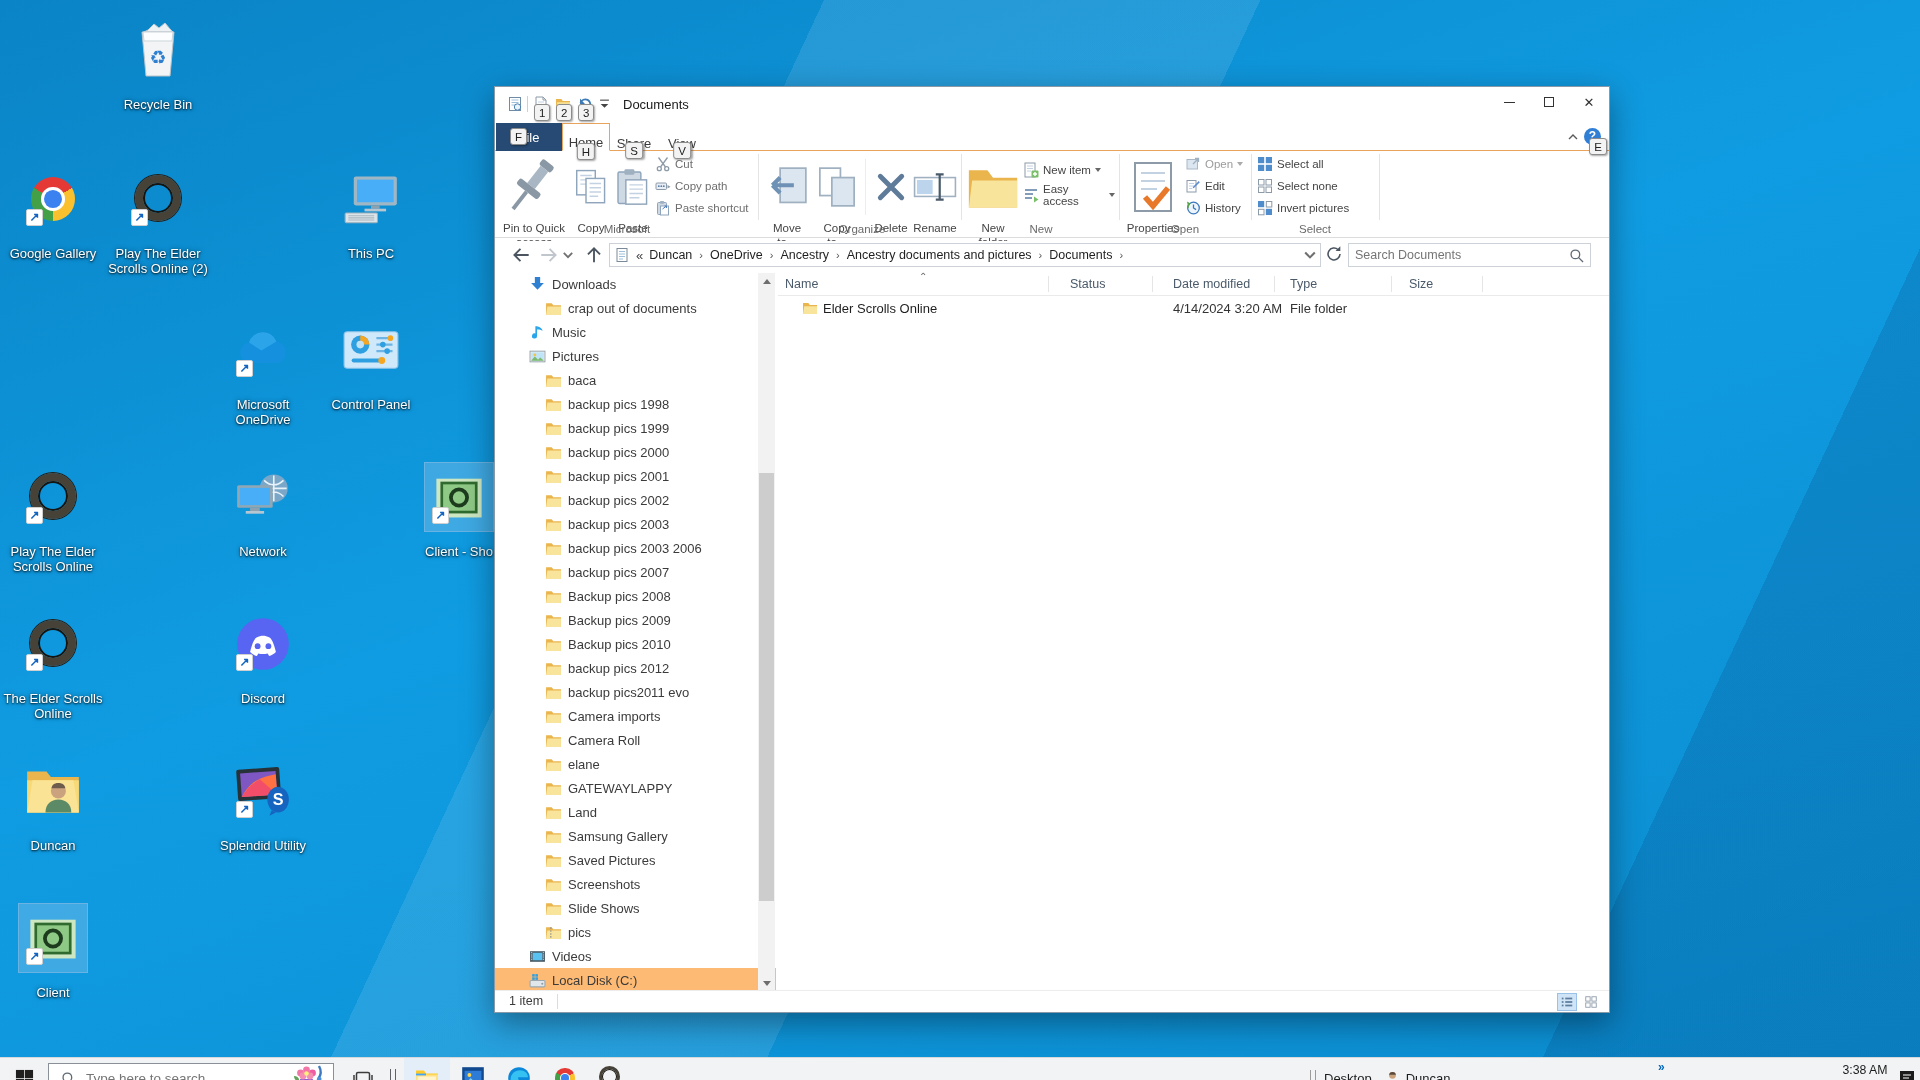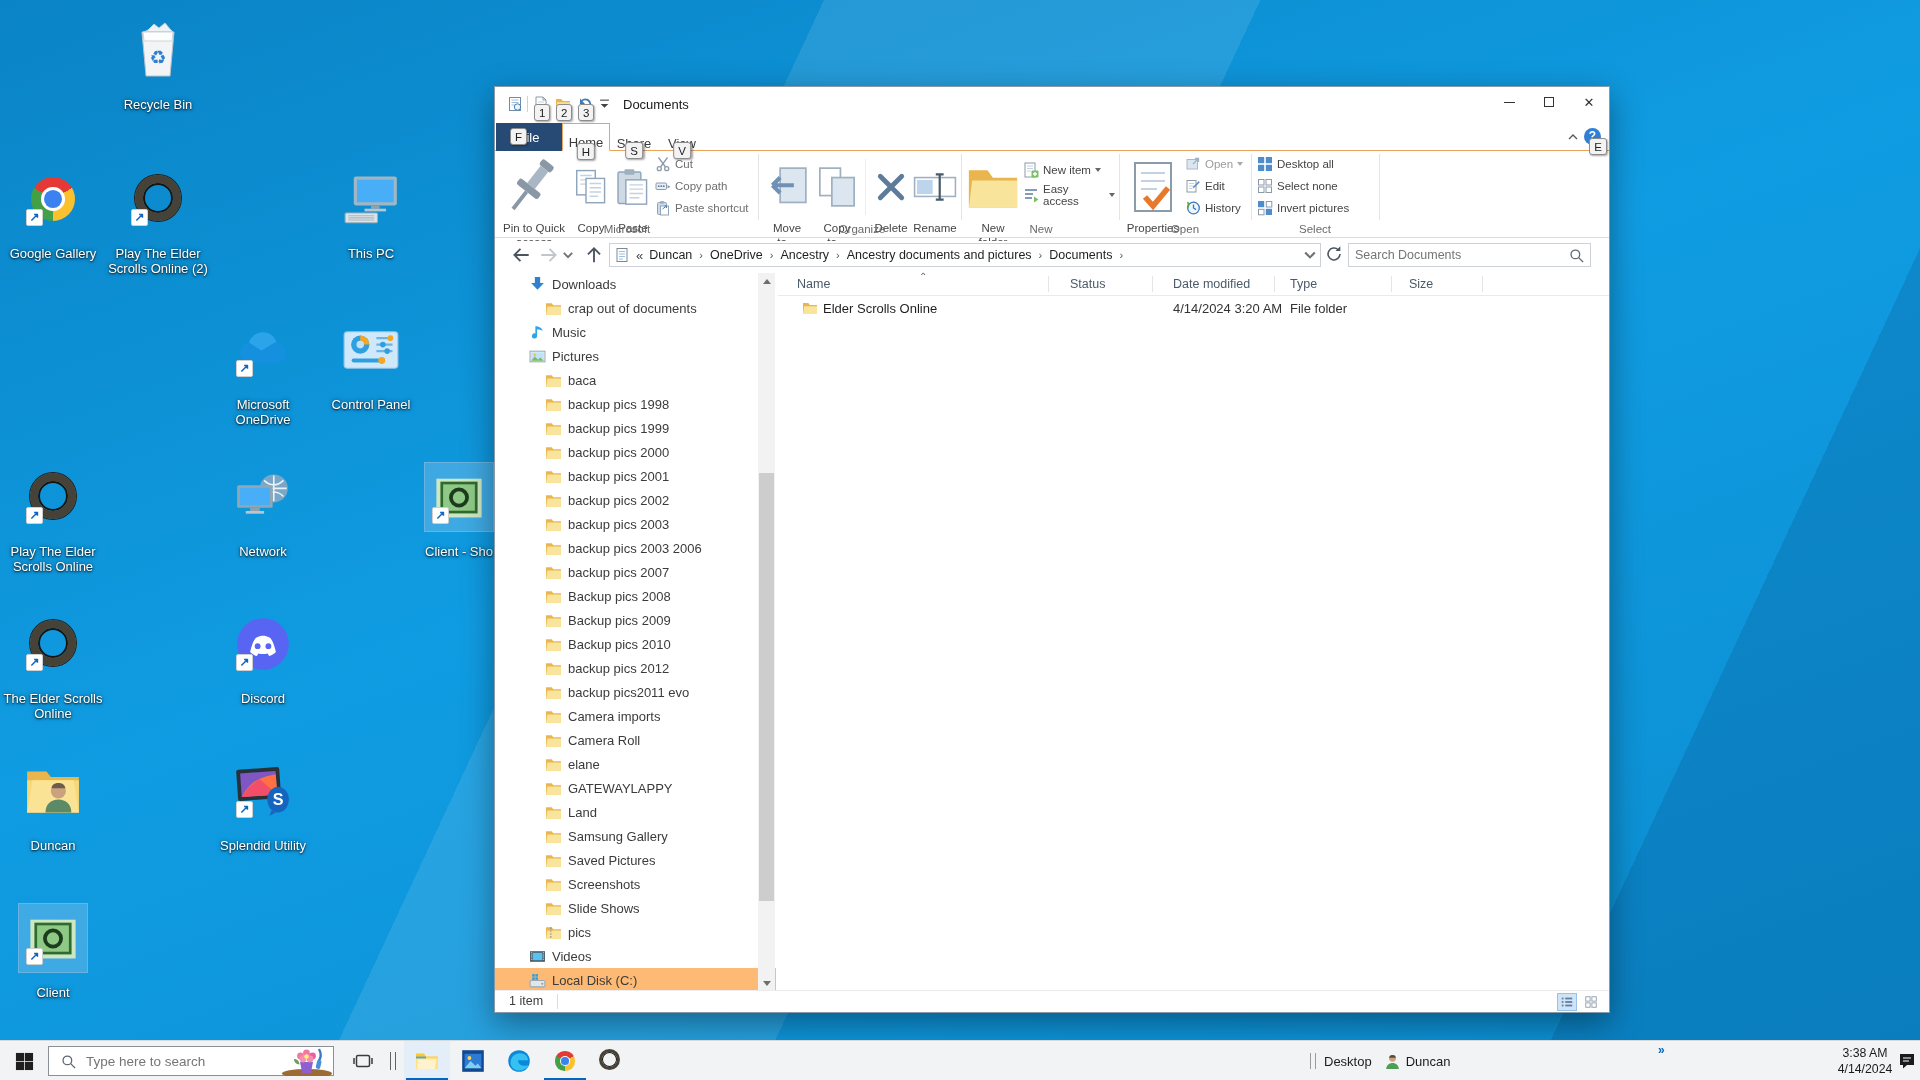--- a/index.html
+++ b/index.html
@@ -117,21 +117,21 @@
 
   .sbar{position:absolute;left:0;bottom:0;right:0;height:22px;background:#fff;border-top:1px solid #ececec;
     font-size:12.5px;color:#3b3b3b;}
   .sbar .cnt{position:absolute;left:14px;top:3px;}
   .sbar .sdiv{position:absolute;left:62px;top:3px;width:1px;height:15px;background:#dcdcdc;}
   .views{position:absolute;right:8px;top:2px;display:flex;gap:4px;}
   .vbtn{width:20px;height:18px;padding:1px;border:1px solid transparent;}
   .vbtn.on{background:#cfe4f7;border-color:#9ac1e8;}
 
   
-  .taskbar{position:absolute;left:0;right:0;bottom:0;height:40px;background:#f1f3f4;border-top:1px solid #d5d9dc;z-index:50;padding-left:24px;}
+  .taskbar{position:absolute;left:0;right:0;bottom:0;height:23px;background:#f1f3f4;border-top:1px solid #d5d9dc;z-index:50;padding-left:24px;}
   .tb-start{position:absolute;left:0;top:0;width:48px;height:40px;display:flex;align-items:center;justify-content:center;}
   .tb-start .g{width:19px;height:19px;}
   .tb-search{position:absolute;left:48px;top:5px;width:286px;height:30px;background:#fff;border:1px solid #8a9097;
     display:flex;align-items:center;}
   .tb-search .mag{width:15px;height:15px;margin:0 8px 0 12px;flex:none;}
   .tb-search input{flex:1;border:0;outline:0;font-size:13.5px;color:#333;font-family:"Liberation Sans",sans-serif;min-width:0;}
   .tb-search .flowers{width:52px;height:30px;flex:none;overflow:hidden;}
   .tb-btn{position:absolute;top:0;height:40px;display:flex;align-items:center;justify-content:center;}
   .tb-divider{position:absolute;left:390px;top:11px;width:6px;height:18px;
     border-left:1.5px solid #5f6368;border-right:1.5px solid #5f6368;}
@@ -597,21 +597,21 @@
         <span class="ric-sm">
             <svg viewBox="0 0 16 16">
               <g fill="#4f8ccc">
                 <rect x="1" y="1" width="6.2" height="6.2"></rect>
                 <rect x="8.8" y="1" width="6.2" height="6.2"></rect>
                 <rect x="1" y="8.8" width="6.2" height="6.2"></rect>
                 <rect x="8.8" y="8.8" width="6.2" height="6.2"></rect>
               </g>
             </svg>
           </span>
-          <span>Desktop all</span>
+          <span>Select all</span>
       </div>
       <div class="rbtn-sm" style="left:762px;top:24px;width:110px">
         <span class="ric-sm">
             <svg viewBox="0 0 16 16">
               <g fill="none" stroke="#8d9aa8">
                 <rect x="1.5" y="1.5" width="5.5" height="5.5"></rect>
                 <rect x="9" y="1.5" width="5.5" height="5.5"></rect>
                 <rect x="1.5" y="9" width="5.5" height="5.5"></rect>
                 <rect x="9" y="9" width="5.5" height="5.5"></rect>
               </g>
@@ -1005,21 +1005,21 @@
           </div>
         <div class="vs-thumb"></div>
         <div class="vs-arrow" style="bottom:0">
             <i class="tri-dn"></i>
           </div>
       </div>
 
       <div class="fpane">
         <div class="fhead">
           <span class="sortcaret" style="left:141px">⌃</span>
-          <span class="hcell" style="left:19px">Name</span>
+          <span class="hcell" style="left:7px">Name</span>
           <span class="hcell" style="left:292px">Status</span>
           <span class="hcell" style="left:395px">Date modified</span>
           <span class="hcell" style="left:512px">Type</span>
           <span class="hcell" style="left:631px">Size</span>
           <span class="hsep" style="left:270px"></span>
             <span class="hsep" style="left:374px"></span>
           <span class="hsep" style="left:496px"></span>
             <span class="hsep" style="left:613px"></span>
           <span class="hsep" style="left:704px"></span>
         </div>

